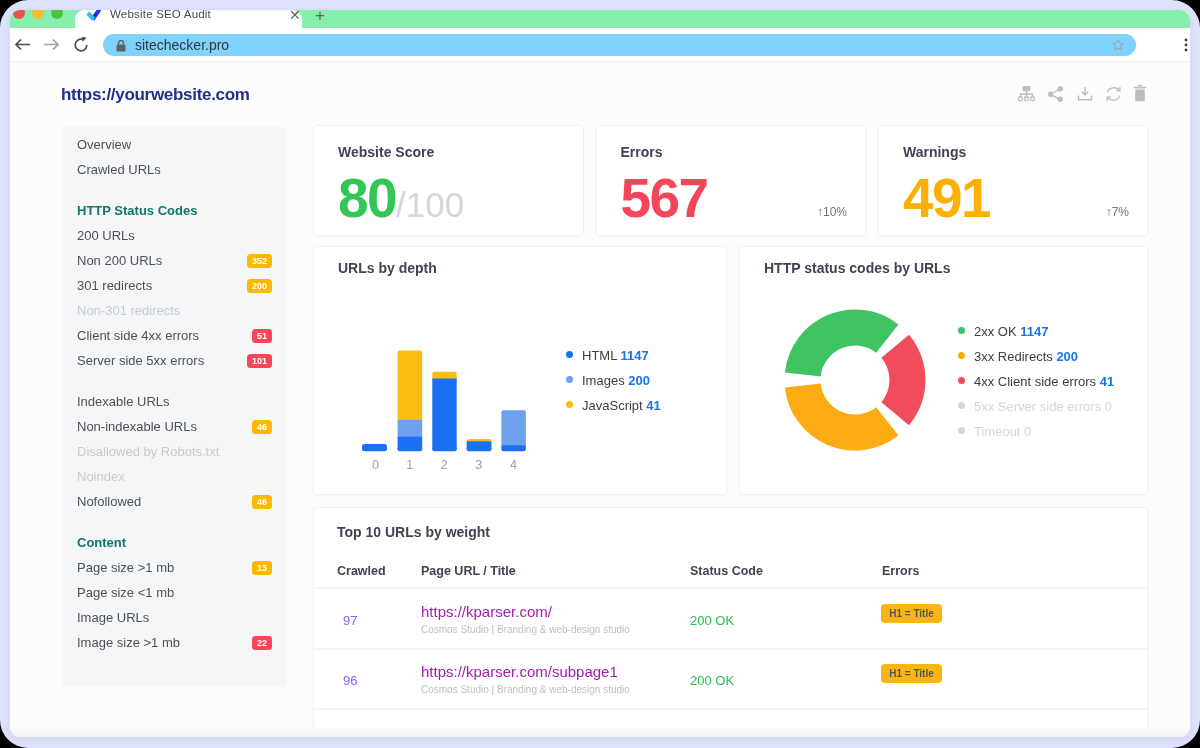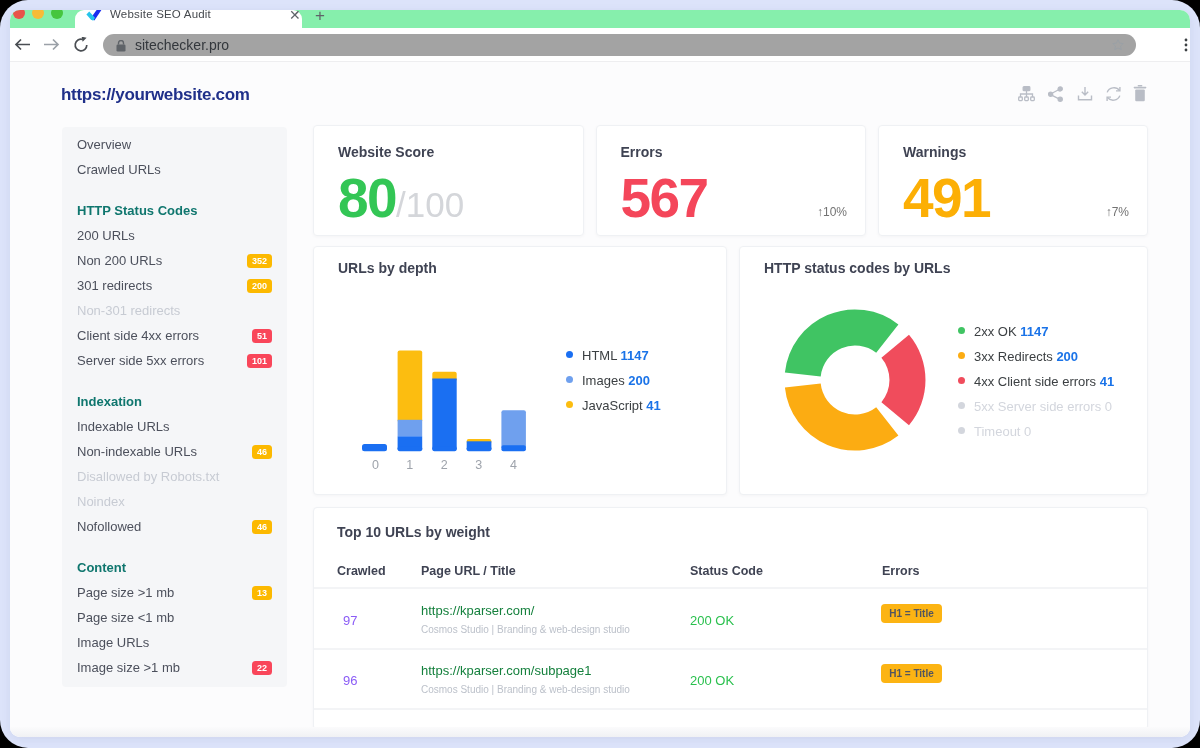--- a/index.html
+++ b/index.html
@@ -9,21 +9,21 @@
   .abs { position:absolute; }
   
   #win { position:absolute; left:10px; top:10px; width:1180px; height:727px; background:#fff; border-radius:10px; overflow:hidden; box-shadow:0 2px 8px rgba(80,90,140,0.10); }
   #tabbar { position:absolute; left:0; top:0; width:100%; height:18px; background:#86efac; }
   .light { position:absolute; width:12px; height:12px; border-radius:50%; top:-3.5px; }
   #tab { position:absolute; left:65px; top:0; width:227px; height:18px; background:#fff; border-radius:9px 9px 0 0; }
   #tabtitle { position:absolute; left:35px; top:-2px; font-size:11.5px; color:#45494e; letter-spacing:0.2px; }
   #tabclose { position:absolute; left:214px; top:-3px; font-size:14px; color:#5f6368; }
   #newtab { position:absolute; left:305px; top:-4px; font-size:17px; color:#5f6368; font-weight:400; }
   #toolbar { position:absolute; left:0; top:18px; width:100%; height:34px; background:#fff; border-bottom:1px solid #eeeef0; }
-  #urlpill { position:absolute; left:93px; top:6px; width:1033px; height:22px; background:#a3a3a3; border-radius:11px; }
+  #urlpill { position:absolute; left:93px; top:6px; width:1033px; height:22px; background:#7dd3fc; border-radius:11px; }
   #urltext { position:absolute; left:32px; top:3px; font-size:14px; color:#33373c; }
   
   #content { position:absolute; left:0; top:52px; width:100%; height:675px; background:#fcfcfd; }
   #heading { position:absolute; left:51px; top:23px; font-size:17px; font-weight:700; color:#20308a; letter-spacing:-0.3px; }
   
   #sidebar { position:absolute; left:52px; top:65px; width:225px; height:560px; background:#f5f6f8; border-radius:4px; padding-top:5px; }
   .sit { position:relative; height:25px; line-height:25px; padding-left:15px; font-size:13px; color:#4c505c; }
   .sit.hd { font-weight:700; color:#0f766e; }
   .sit.dis { color:#c7cbd3; }
   .gap16 { height:16px; }
@@ -37,21 +37,21 @@
   .sub100 { font-size:35px; font-weight:400; color:#d4d6da; letter-spacing:0; }
   .pct { position:absolute; font-size:12px; color:#737373; }
   .leg { position:absolute; font-size:13px; color:#3c4043; }
   .leg .dot { display:inline-block; width:7px; height:7px; border-radius:50%; margin-right:9px; vertical-align:2px; }
   .leg b { color:#1a73e8; font-weight:700; }
   .leg.off { color:#d3d6dd; }
   
   .th { position:absolute; font-size:12.5px; font-weight:700; color:#3f4353; }
   .hline { position:absolute; left:0; right:0; height:2px; background:#f3f4f6; }
   .wnum { position:absolute; font-size:13px; color:#8b5cf6; }
-  .link { position:absolute; font-size:13px; color:#15803d;text-align:right; }
+  .link { position:absolute; font-size:15px; color:#a21caf;text-align:right; }
   .subt { position:absolute; font-size:10px; color:#bcc1ca; }
   .ok { position:absolute; font-size:13px; color:#2ac04e; }
   .hbadge { position:absolute; width:61px; height:19px; line-height:19px; text-align:center; background:#fcb413; border-radius:4px; font-size:10px; font-weight:700; color:#51555f; }
 </style>
 </head>
 <body>
 <div id="app">
   <div id="win">
     <div id="tabbar">
       <div class="light" style="left:3.3px; background:#e8544a;"></div>
@@ -151,21 +151,20 @@
         <div class="sit">Crawled URLs</div>
         <div class="gap16"></div>
         <div class="sit hd">HTTP Status Codes</div>
         <div class="sit">200 URLs</div>
         <div class="sit">Non 200 URLs<span class="badge y">352</span></div>
         <div class="sit">301 redirects<span class="badge y">200</span></div>
         <div class="sit dis">Non-301 redirects</div>
         <div class="sit">Client side 4xx errors<span class="badge r">51</span></div>
         <div class="sit">Server side 5xx errors<span class="badge r">101</span></div>
         <div class="gap16"></div>
-        <div class="sit hd">Indexation</div>
         <div class="sit">Indexable URLs</div>
         <div class="sit">Non-indexable URLs<span class="badge y">46</span></div>
         <div class="sit dis">Disallowed by Robots.txt</div>
         <div class="sit dis">Noindex</div>
         <div class="sit">Nofollowed<span class="badge y">46</span></div>
         <div class="gap16"></div>
         <div class="sit hd">Content</div>
         <div class="sit">Page size &gt;1 mb<span class="badge y">13</span></div>
         <div class="sit">Page size &lt;1 mb</div>
         <div class="sit">Image URLs</div>

